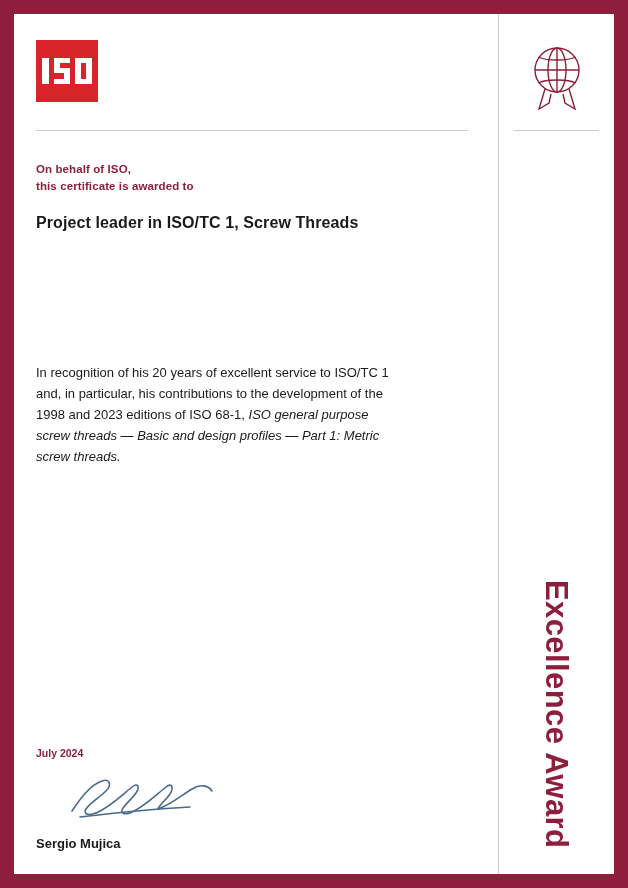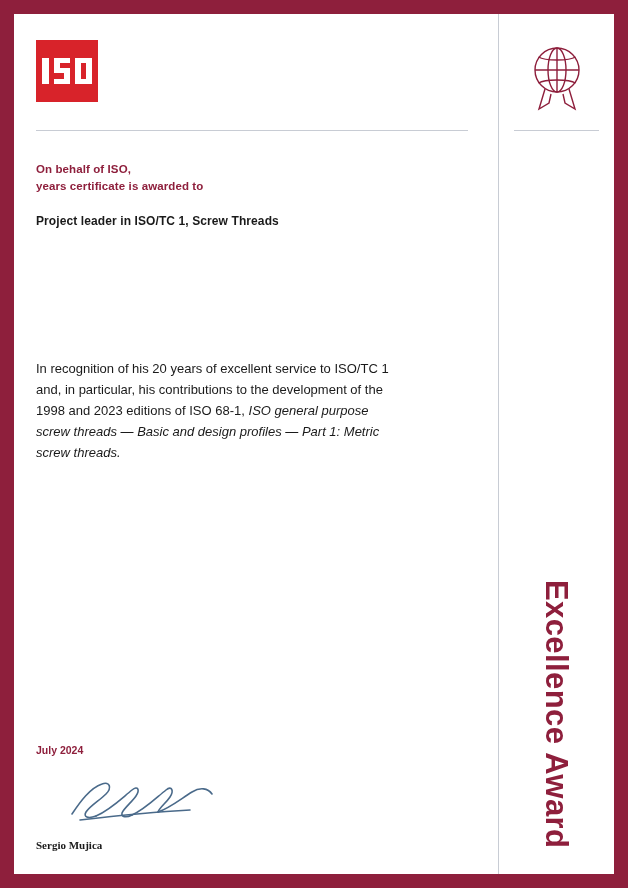--- a/index.html
+++ b/index.html
@@ -77,63 +77,62 @@
     color: #8e1f3c;
     font-size: 45px;
     font-weight: bold;
     letter-spacing: -0.5px;
     line-height: 1.05;
   }
 
   .recipient-role {
     margin-top: 18px;
     color: #1a1a1a;
-    font-size: 12px;
+    font-size: 16px;
     font-weight: bold;
     letter-spacing: 0.1px;
   }
 
   .citation {
     margin-top: 130px;
     color: #1a1a1a;
     font-size: 13px;
     line-height: 1.62;
     max-width: 355px;
   }
   .citation .italic { font-style: italic; }
 
   .spacer { flex: 1 1 auto; }
 
   .date {
     color: #8e1f3c;
     font-size: 10.5px;
     font-weight: bold;
-    margin-bottom: 16px;
+    margin-bottom: 10px;
   }
 
   .signature-area {
     height: 66px;
     position: relative;
   }
   .signature-area svg {
     position: absolute;
     left: 30px;
     top: 0;
   }
 
   .signers {
     display: flex;
     gap: 0;
   }
   .signer {
     width: 195px;
-    font-size: 11px;
+    font-size: 13px;
     color: #1a1a1a;
     line-height: 1.45;
-    font-family: Liberation Serif, serif;
   }
   .signer .nm { font-weight: bold; }
   .signer .ttl { font-weight: normal; }
 
   
   .right-col {
     position: relative;
     flex: 0 0 116px;
     box-sizing: border-box;
     border-left: 1px solid #c8ccd4;
@@ -193,21 +192,21 @@
               <path d="M35 2 h17 v26 h-17 z M41 7 v16 h5 v-16 z"></path>
             </g>
           </svg>
         </div>
       </div>
 
       <div class="rule"></div>
 
       <div class="awarded-to">
         <div>On behalf of ISO,</div>
-        <div>years certificate is awarded to</div>
+        <div>this certificate is awarded to</div>
       </div>
 
 
       <div class="recipient-role">Project leader in ISO/TC 1, Screw Threads</div>
 
       <div class="citation">
         <span>In recognition of his 20 years of excellent service to ISO/TC 1 and, in particular, his contributions to the development of the 1998 and 2023 editions of ISO 68-1,</span>
         <span class="italic">ISO general purpose screw threads — Basic and design profiles — Part 1: Metric screw threads.</span>
       </div>
 

